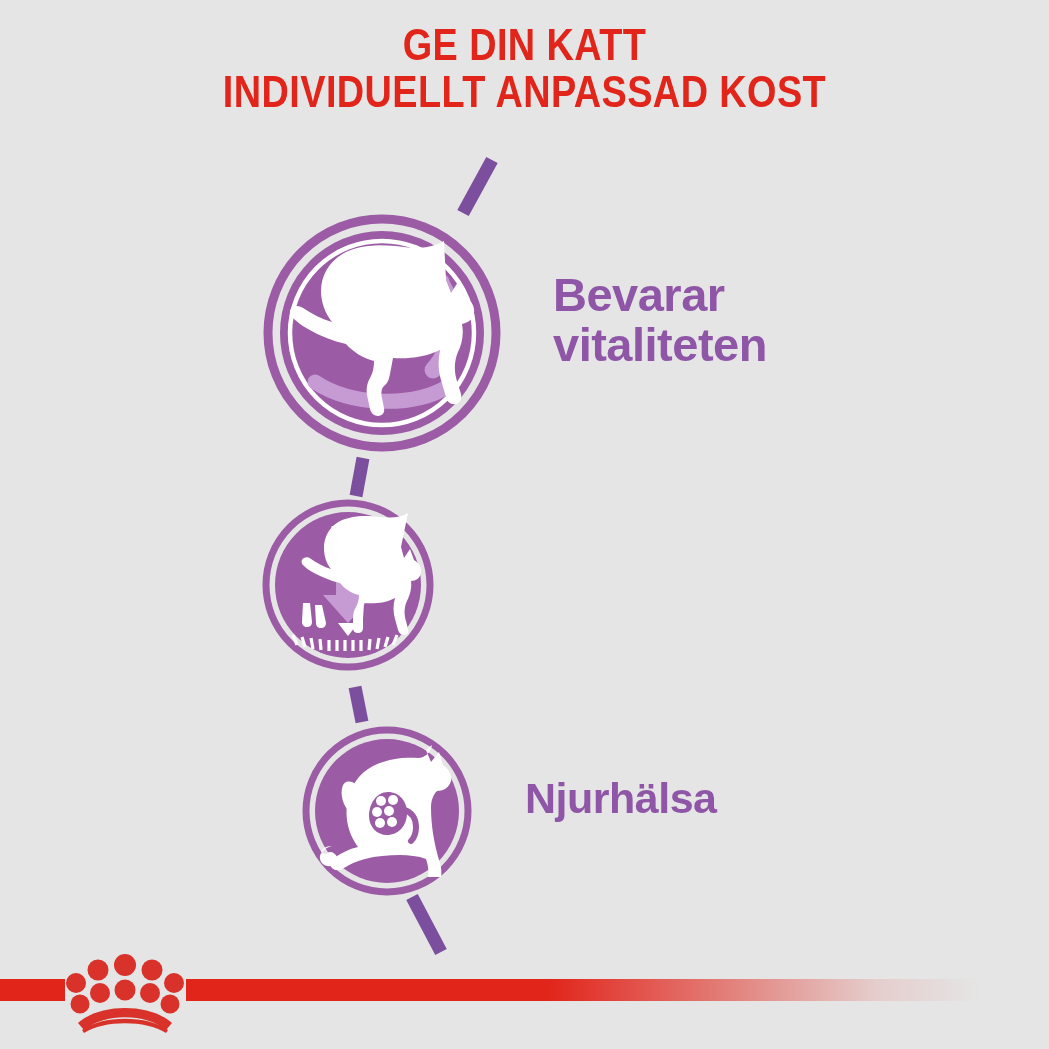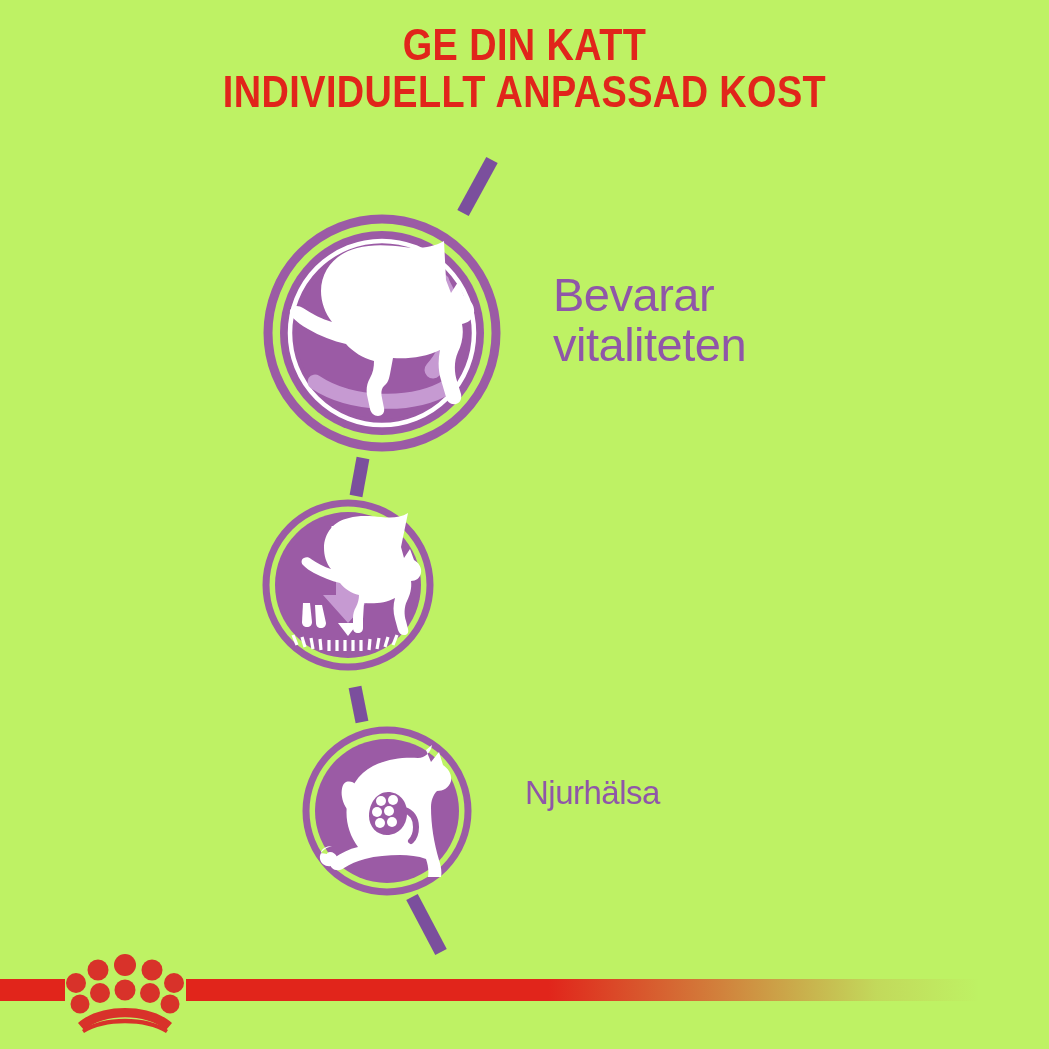--- a/index.html
+++ b/index.html
@@ -7,21 +7,21 @@
     width: 1049px;
     height: 1049px;
     background: #ffffff;
     font-family: "Liberation Sans", sans-serif;
     overflow: hidden;
   }
   #page {
     position: relative;
     width: 1049px;
     height: 1049px;
-    background: #bef264;
+    background: #e5e5e5;
   }
 
   
   .title-block {
     position: absolute;
     left: 0;
     top: 22px;
     width: 1049px;
     text-align: center;
     line-height: 1.06;
@@ -53,38 +53,38 @@
     position: absolute;
   }
   .benefit .icon-wrap {
     position: absolute;
     left: 0; top: 0;
   }
   .benefit .label {
     position: absolute;
     color: #8f56a8;
     font-family: "Liberation Sans", sans-serif;
-    font-weight: normal;
+    font-weight: bold;
     font-size: 46px;
     line-height: 1.06;
     white-space: pre-line;
     letter-spacing: -0.5px;
   }
 
   #benefit-1 { left: 263px; top: 214px; width: 640px; height: 240px; }
   #benefit-1 .icon-wrap { width: 238px; height: 238px; }
   #benefit-1 .label { left: 290px; top: 56px; font-size: 47px; }
 
   #benefit-2 { left: 262px; top: 499px; width: 640px; height: 174px; }
   #benefit-2 .icon-wrap { width: 172px; height: 172px; }
   #benefit-2 .label { left: 234px; top: 51px; font-size: 47px; }
 
   #benefit-3 { left: 302px; top: 726px; width: 640px; height: 172px; }
   #benefit-3 .icon-wrap { width: 170px; height: 170px; }
-  #benefit-3 .label { left: 223px; top: 50px; font-size: 33px; }
+  #benefit-3 .label { left: 223px; top: 50px; font-size: 43px; }
 
   
   .footer {
     position: absolute;
     left: 0;
     bottom: 0;
     width: 1049px;
     height: 112px;
   }
   .footer-bar-left {

